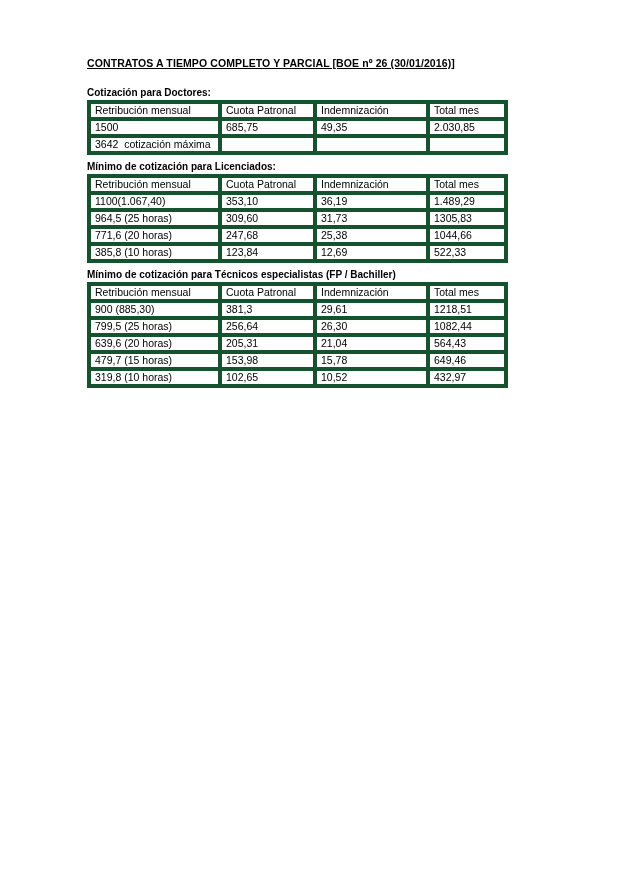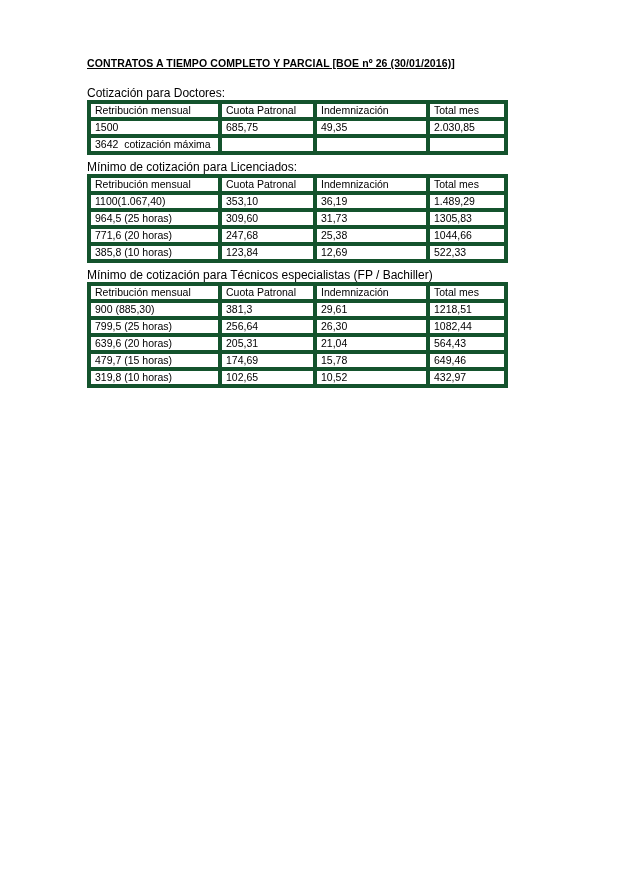--- a/index.html
+++ b/index.html
@@ -26,22 +26,22 @@
     font-weight: bold;
     line-height: 13px;
     text-decoration: underline;
     margin: 0 0 17px 0;
     letter-spacing: 0.1px;
   }
   .tbl-section + .tbl-section {
     margin-top: 6px;
   }
   .section-heading {
-    font-size: 12px;
-    font-weight: normal;
+    font-size: 10px;
+    font-weight: bold;
     line-height: 12px;
     margin: 0 0 1px 0;
   }
   table.data-table {
     border-collapse: collapse;
     table-layout: fixed;
     width: 417px;
   }
   table.data-table col.c1 { width: 131px; }
   table.data-table col.c2 { width: 95px; }
@@ -176,21 +176,21 @@
               <td>1082,44</td>
             </tr>
             <tr>
               <td>639,6 (20 horas)</td>
               <td>205,31</td>
               <td>21,04</td>
               <td>564,43</td>
             </tr>
             <tr>
               <td>479,7 (15 horas)</td>
-              <td>174,69</td>
+              <td>153,98</td>
               <td>15,78</td>
               <td>649,46</td>
             </tr>
             <tr>
               <td>319,8 (10 horas)</td>
               <td>102,65</td>
               <td>10,52</td>
               <td>432,97</td>
             </tr>
           </tbody>

